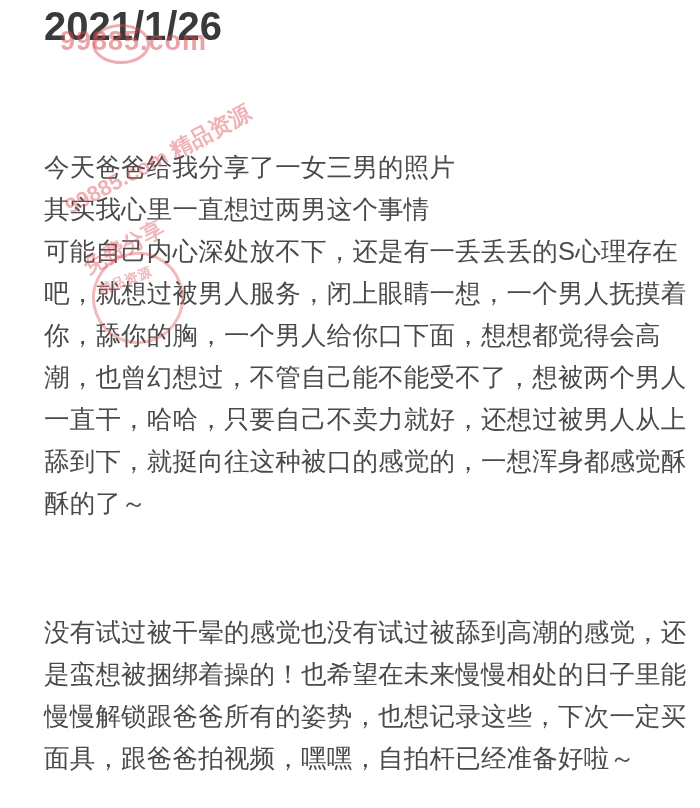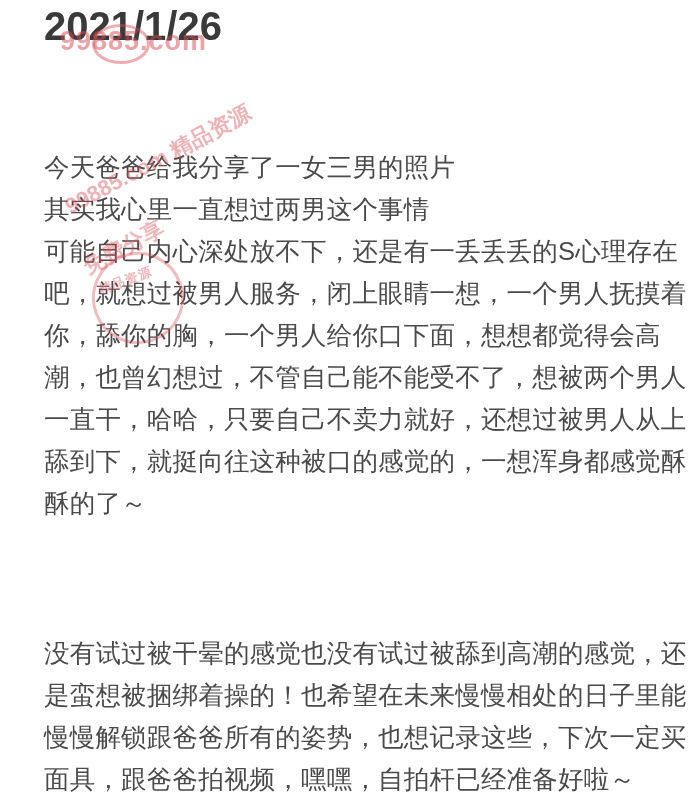--- a/index.html
+++ b/index.html
@@ -57,21 +57,21 @@
     font-family: "Liberation Sans", sans-serif;
     letter-spacing: 0.2px;
     white-space: pre-wrap;
     word-break: break-all;
   }
   .para {
     margin: 0;
     padding: 0;
   }
   .para + .para {
-    margin-top: 24px;
+    margin-top: 3px;
   }
   
   .watermark {
     position: absolute;
     pointer-events: none;
     user-select: none;
     color: #d94a52;
     opacity: 0.45;
     font-family: "Liberation Sans", sans-serif;
     white-space: nowrap;

